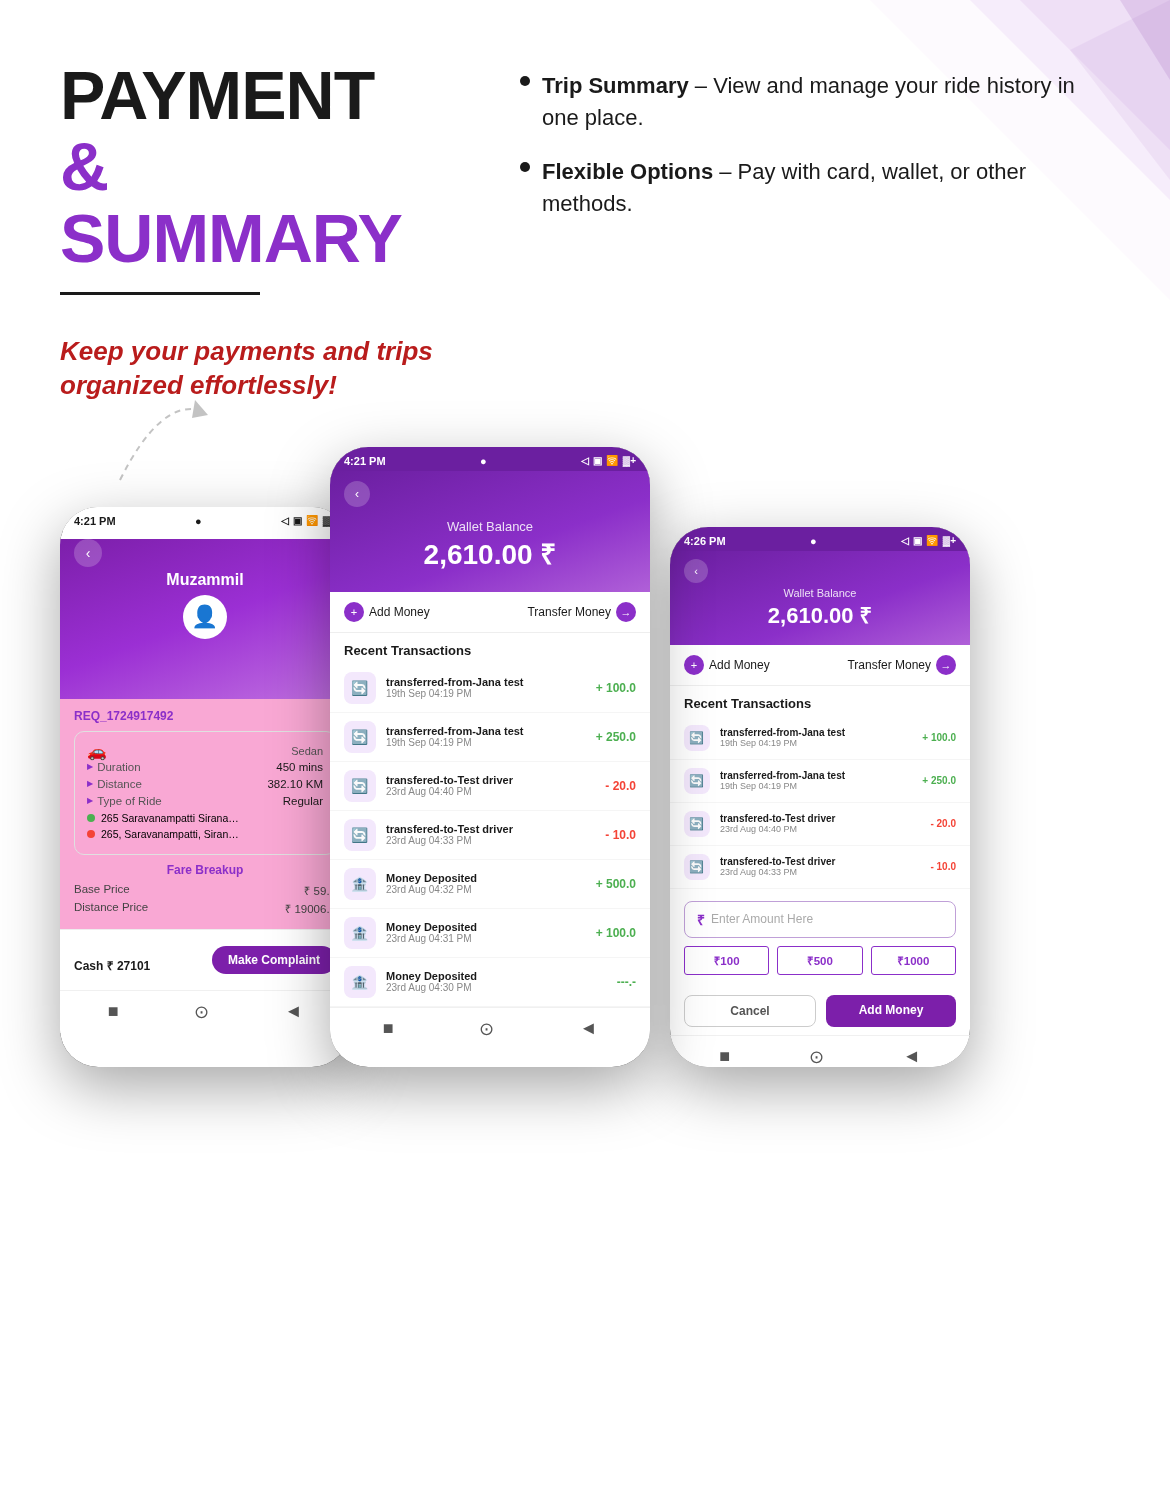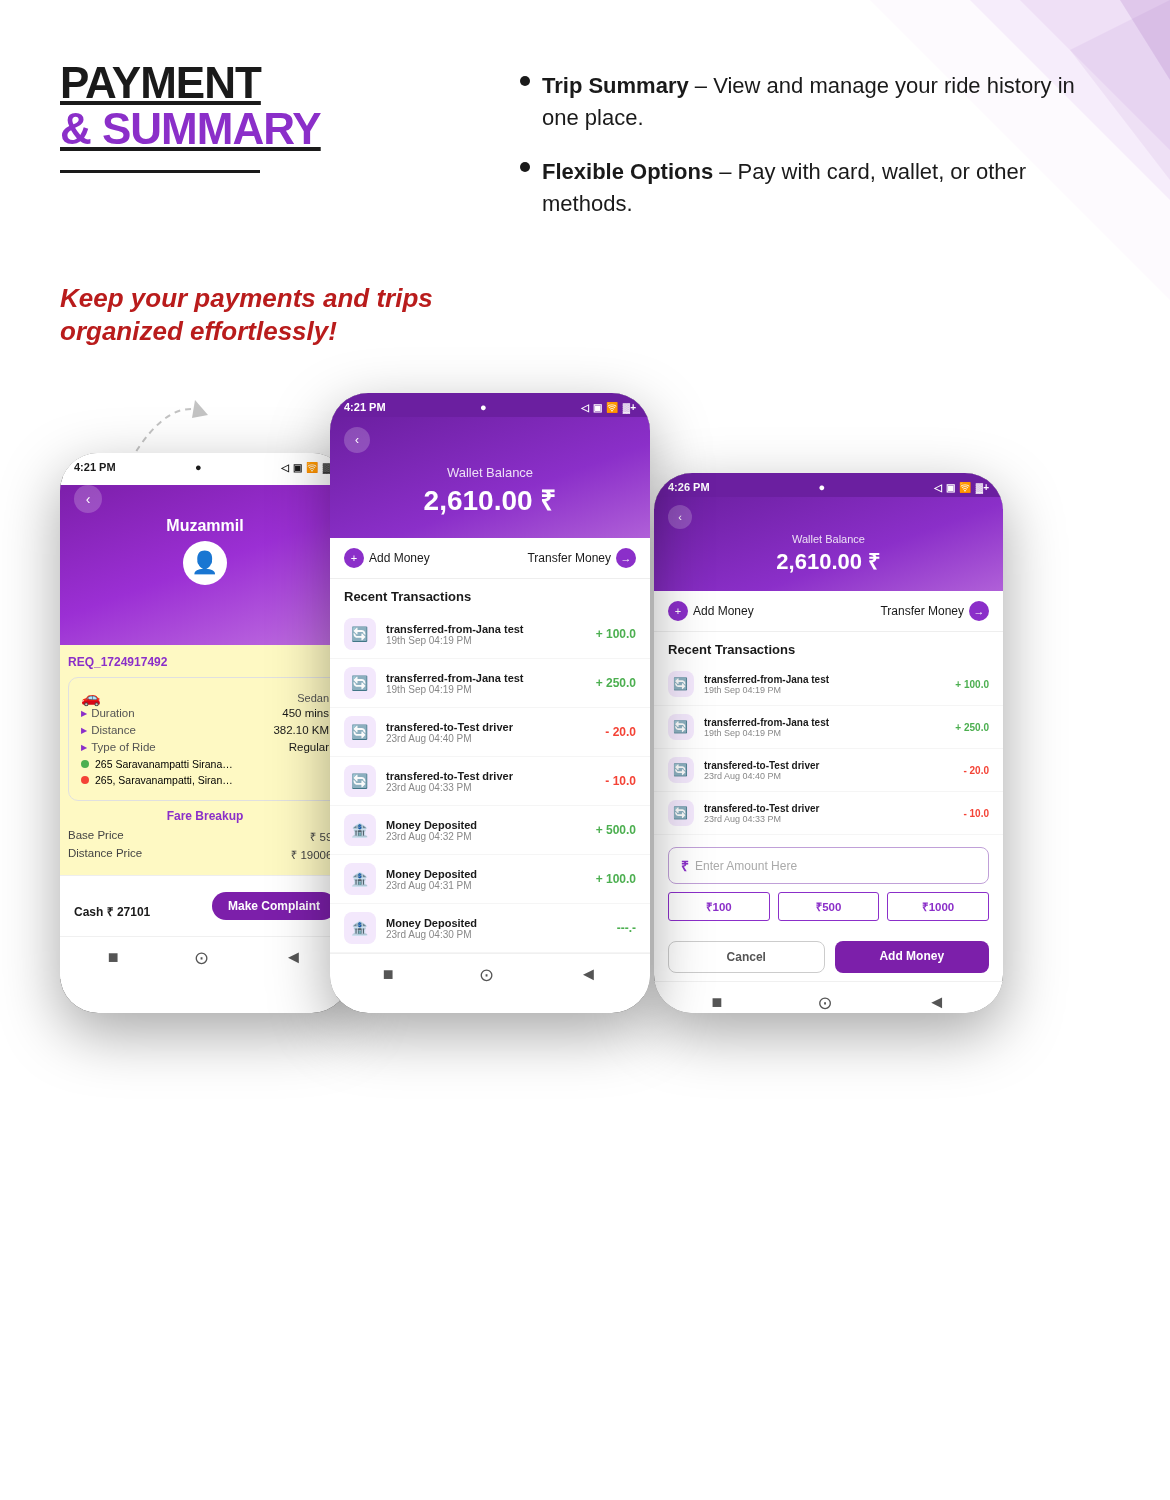--- a/index.html
+++ b/index.html
@@ -24,26 +24,25 @@
       gap: 80px;
       align-items: flex-start;
       margin-bottom: 40px;
     }
 
     .title-block {
       flex: 0 0 380px;
     }
 
     .title-main {
-      font-size: 44px;
+      font-size: 68px;
       font-weight: 900;
       color: #1a1a1a;
       line-height: 1.05;
       letter-spacing: -1px;
-      text-decoration: underline;
     }
 
     .title-accent {
       color: #8b2fc9;
     }
 
     .title-divider {
       width: 200px;
       height: 3px;
       background: #1a1a1a;
@@ -134,23 +133,23 @@
       margin-left: -20px;
       z-index: 3;
     }
 
     .phone2 .phone-screen {
       height: 620px;
     }
 
     
     .phone3 {
-      width: 349px;
+      width: 300px;
       flex-shrink: 0;
-      margin-left: 4px;
+      margin-left: 20px;
       margin-top: 80px;
       z-index: 2;
     }
 
     .phone3 .phone-screen {
       height: 540px;
     }
 
     
     .status-bar {
@@ -211,22 +210,22 @@
       background: #fff;
       border-radius: 50%;
       margin: 6px auto 0;
       display: flex;
       align-items: center;
       justify-content: center;
       font-size: 22px;
     }
 
     .phone1-body {
-      background: #fef9c3;
-      padding: 10px 8px;
+      background: #f9a8d4;
+      padding: 10px 14px;
       font-size: 12px;
     }
 
     .req-id {
       color: #8b2fc9;
       font-weight: 700;
       font-size: 12px;
       margin-bottom: 8px;
     }
 

